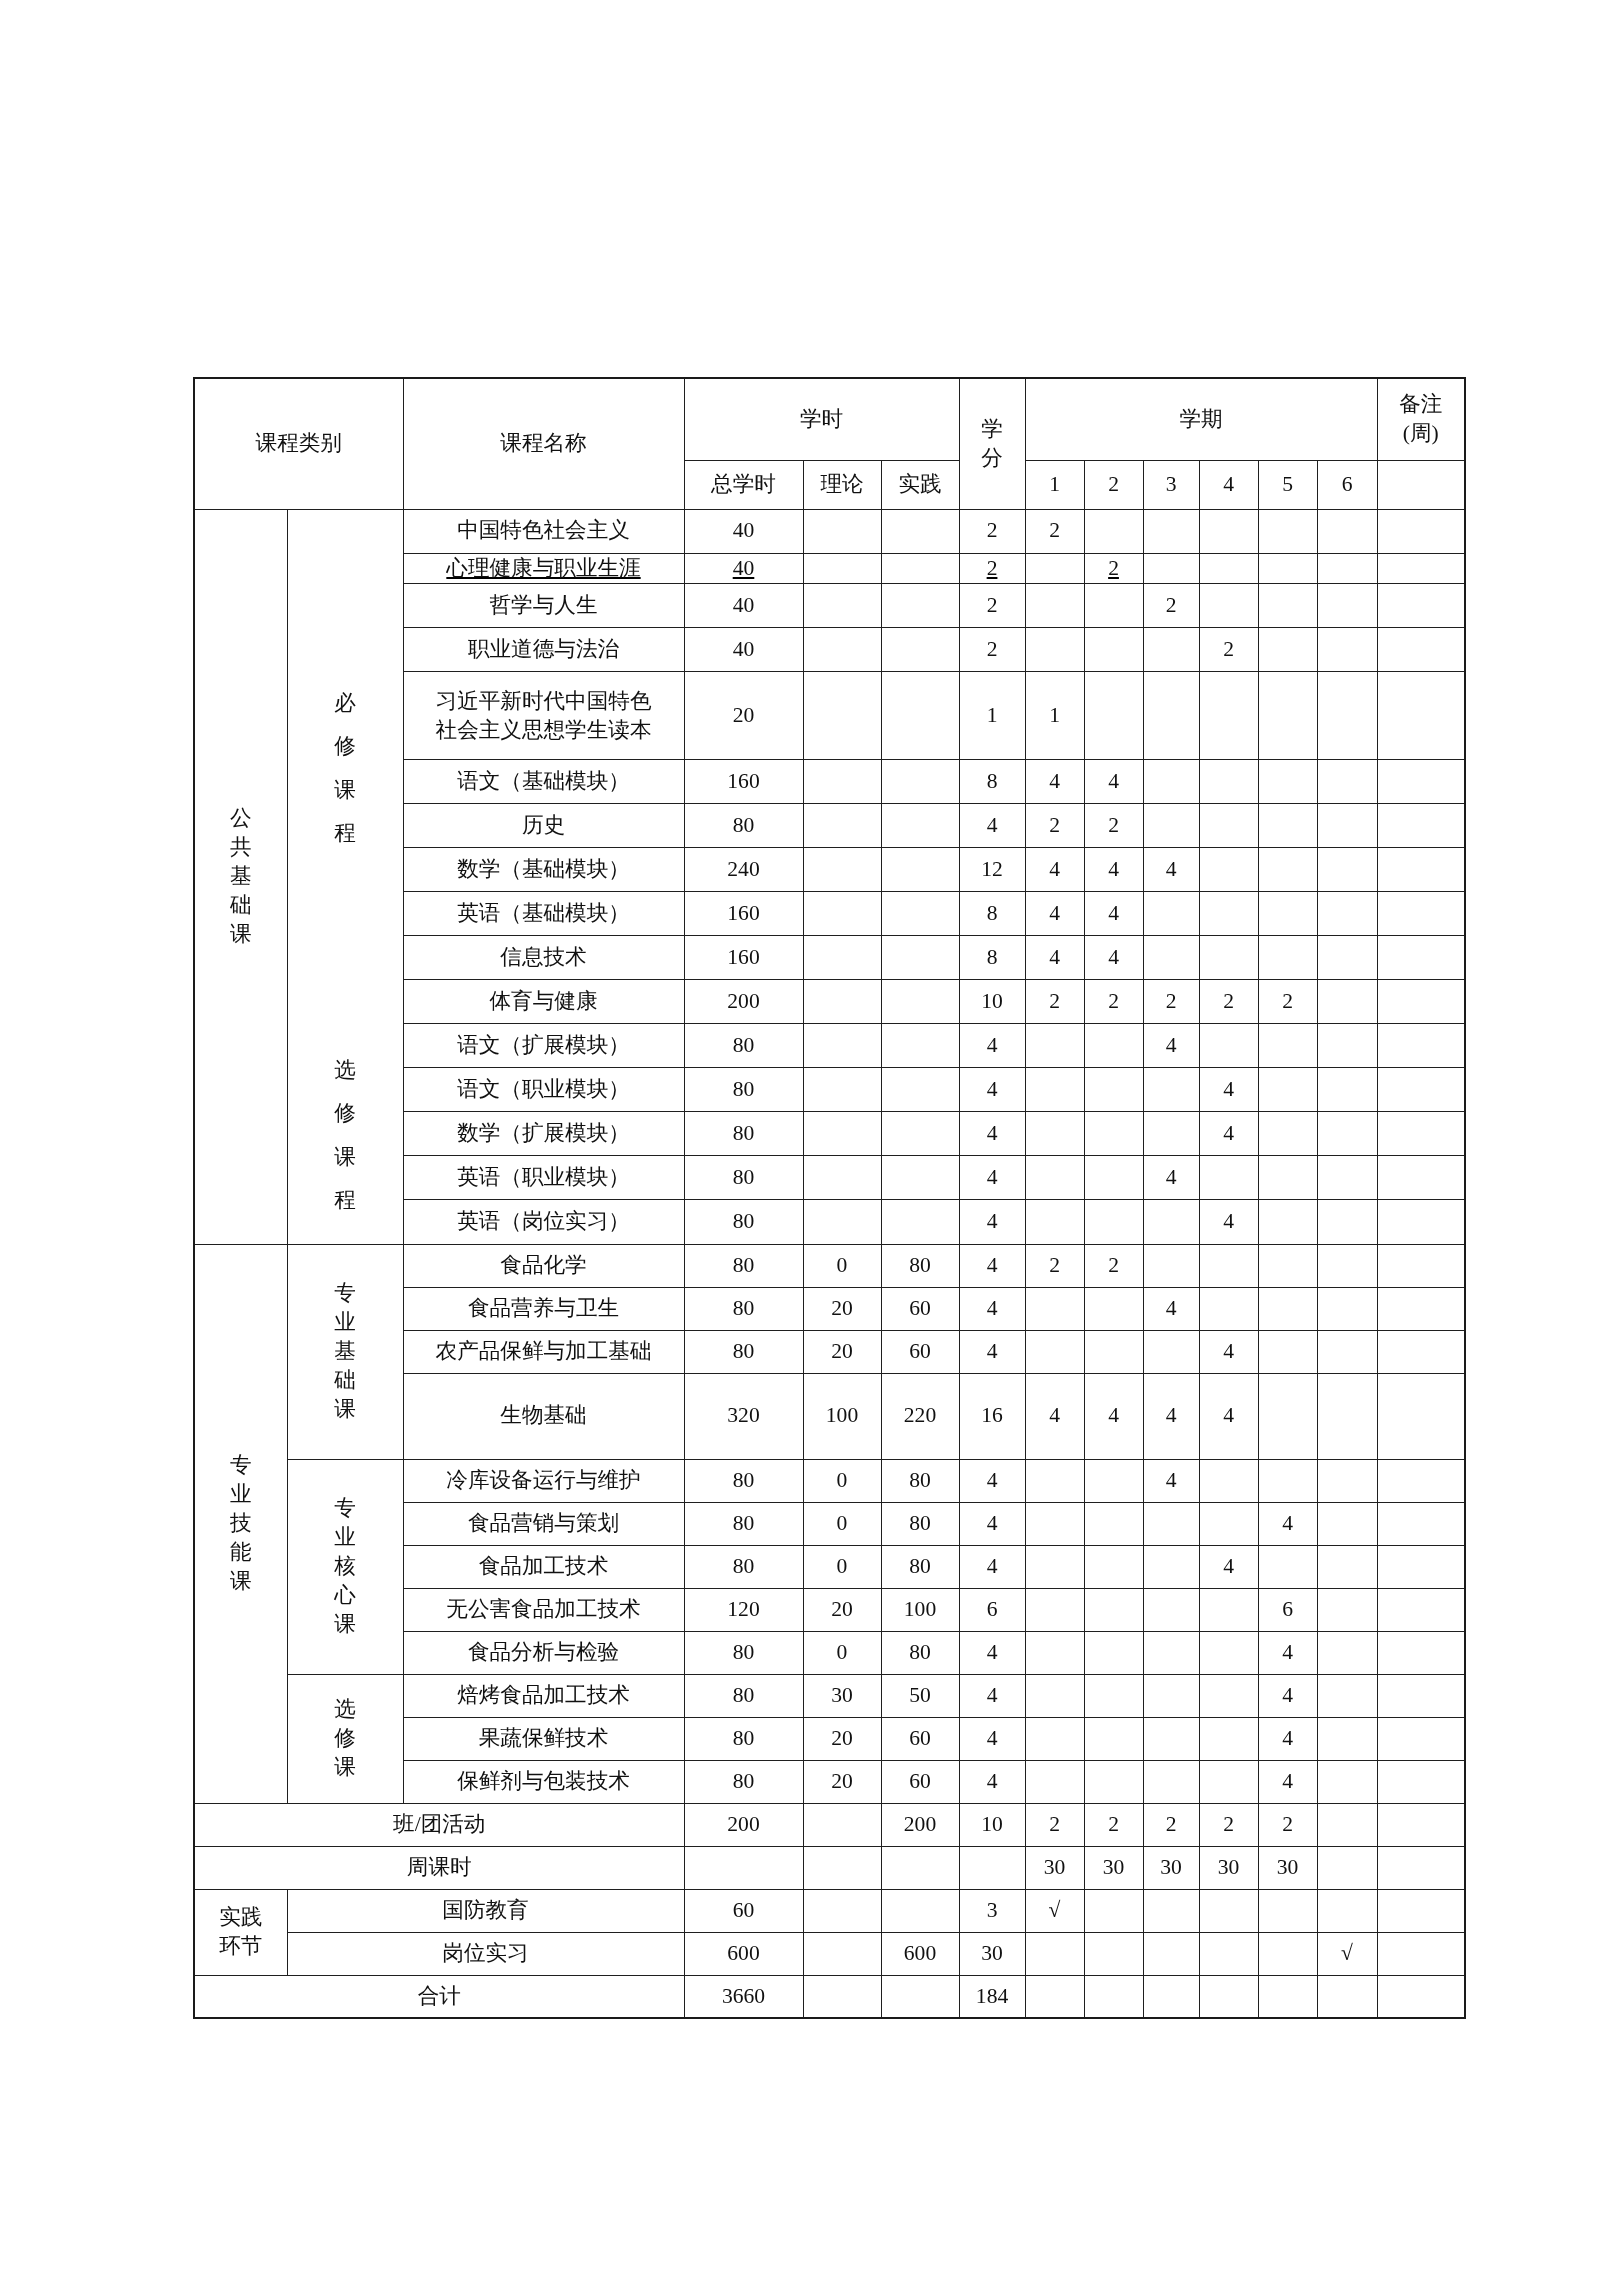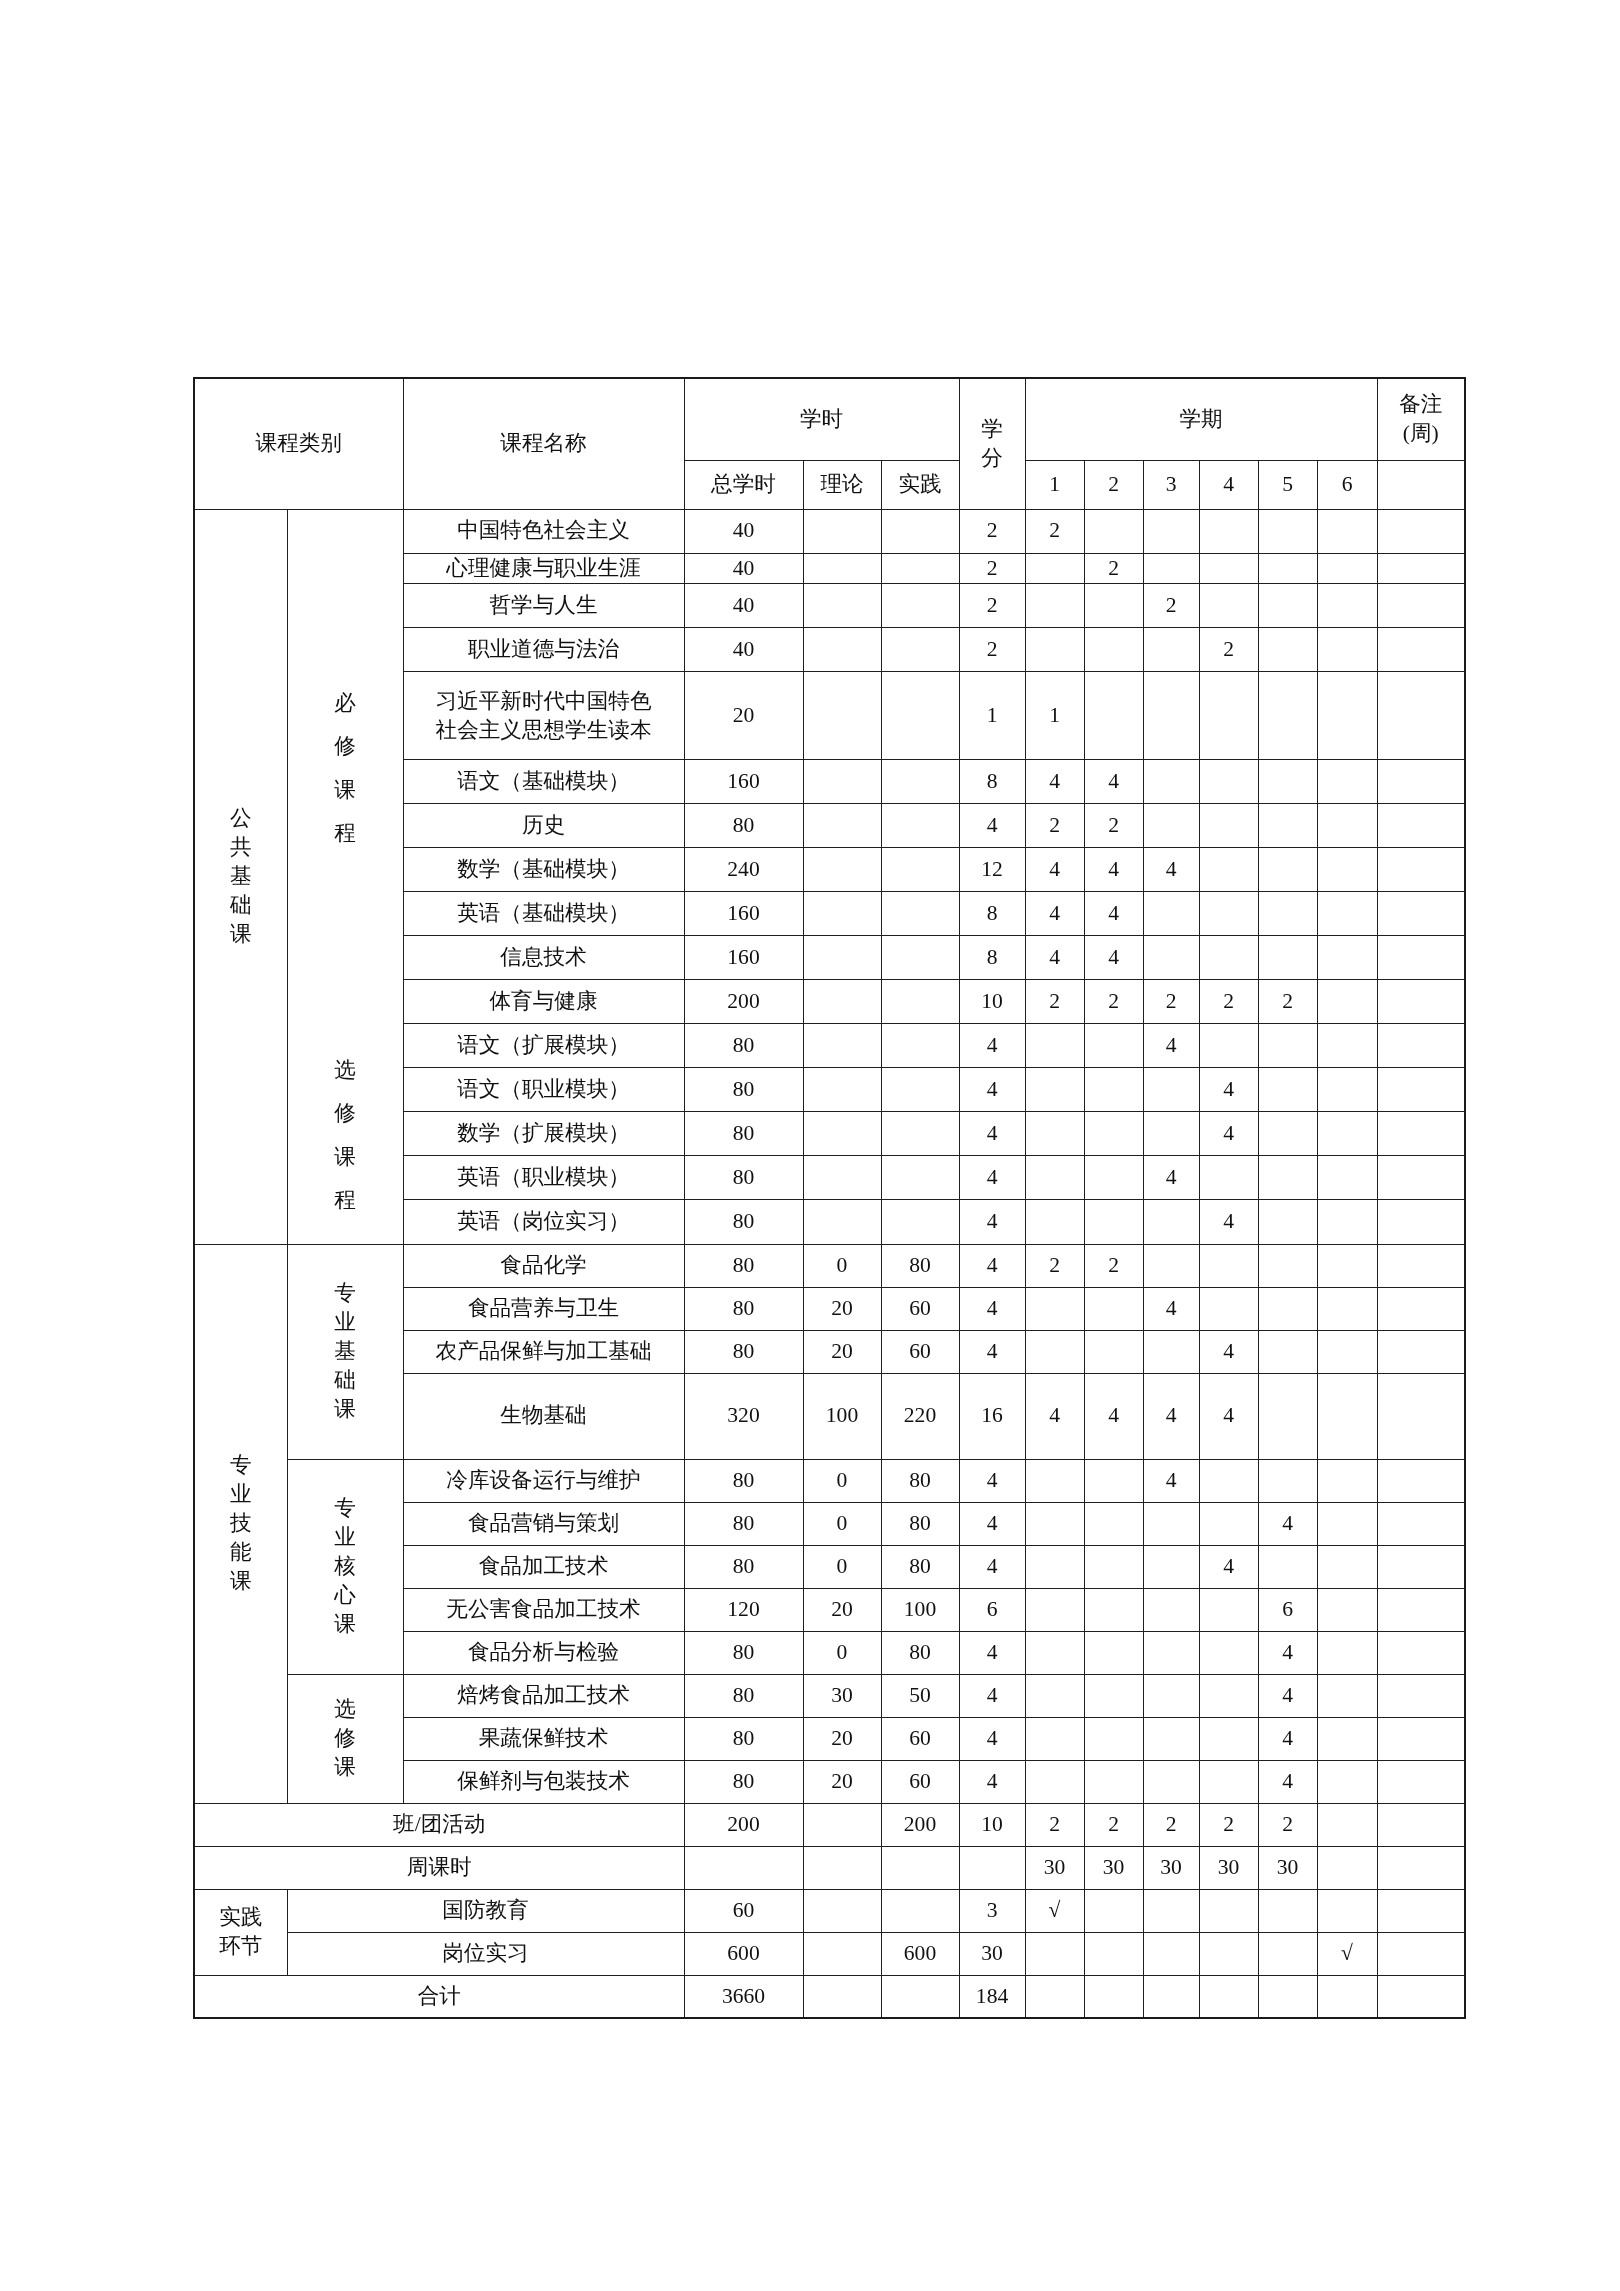--- a/index.html
+++ b/index.html
@@ -122,21 +122,21 @@
           <td></td>
           <td>2</td>
           <td>2</td>
           <td></td>
           <td></td>
           <td></td>
           <td></td>
           <td></td>
           <td class="nt"></td>
         </tr>
-        <tr style="height: 28px;">
+        <tr style="height: 28px; text-decoration: underline;">
           <td>心理健康与职业生涯</td>
           <td>40</td>
           <td></td>
           <td></td>
           <td>2</td>
           <td></td>
           <td>2</td>
           <td></td>
           <td></td>
           <td></td>

